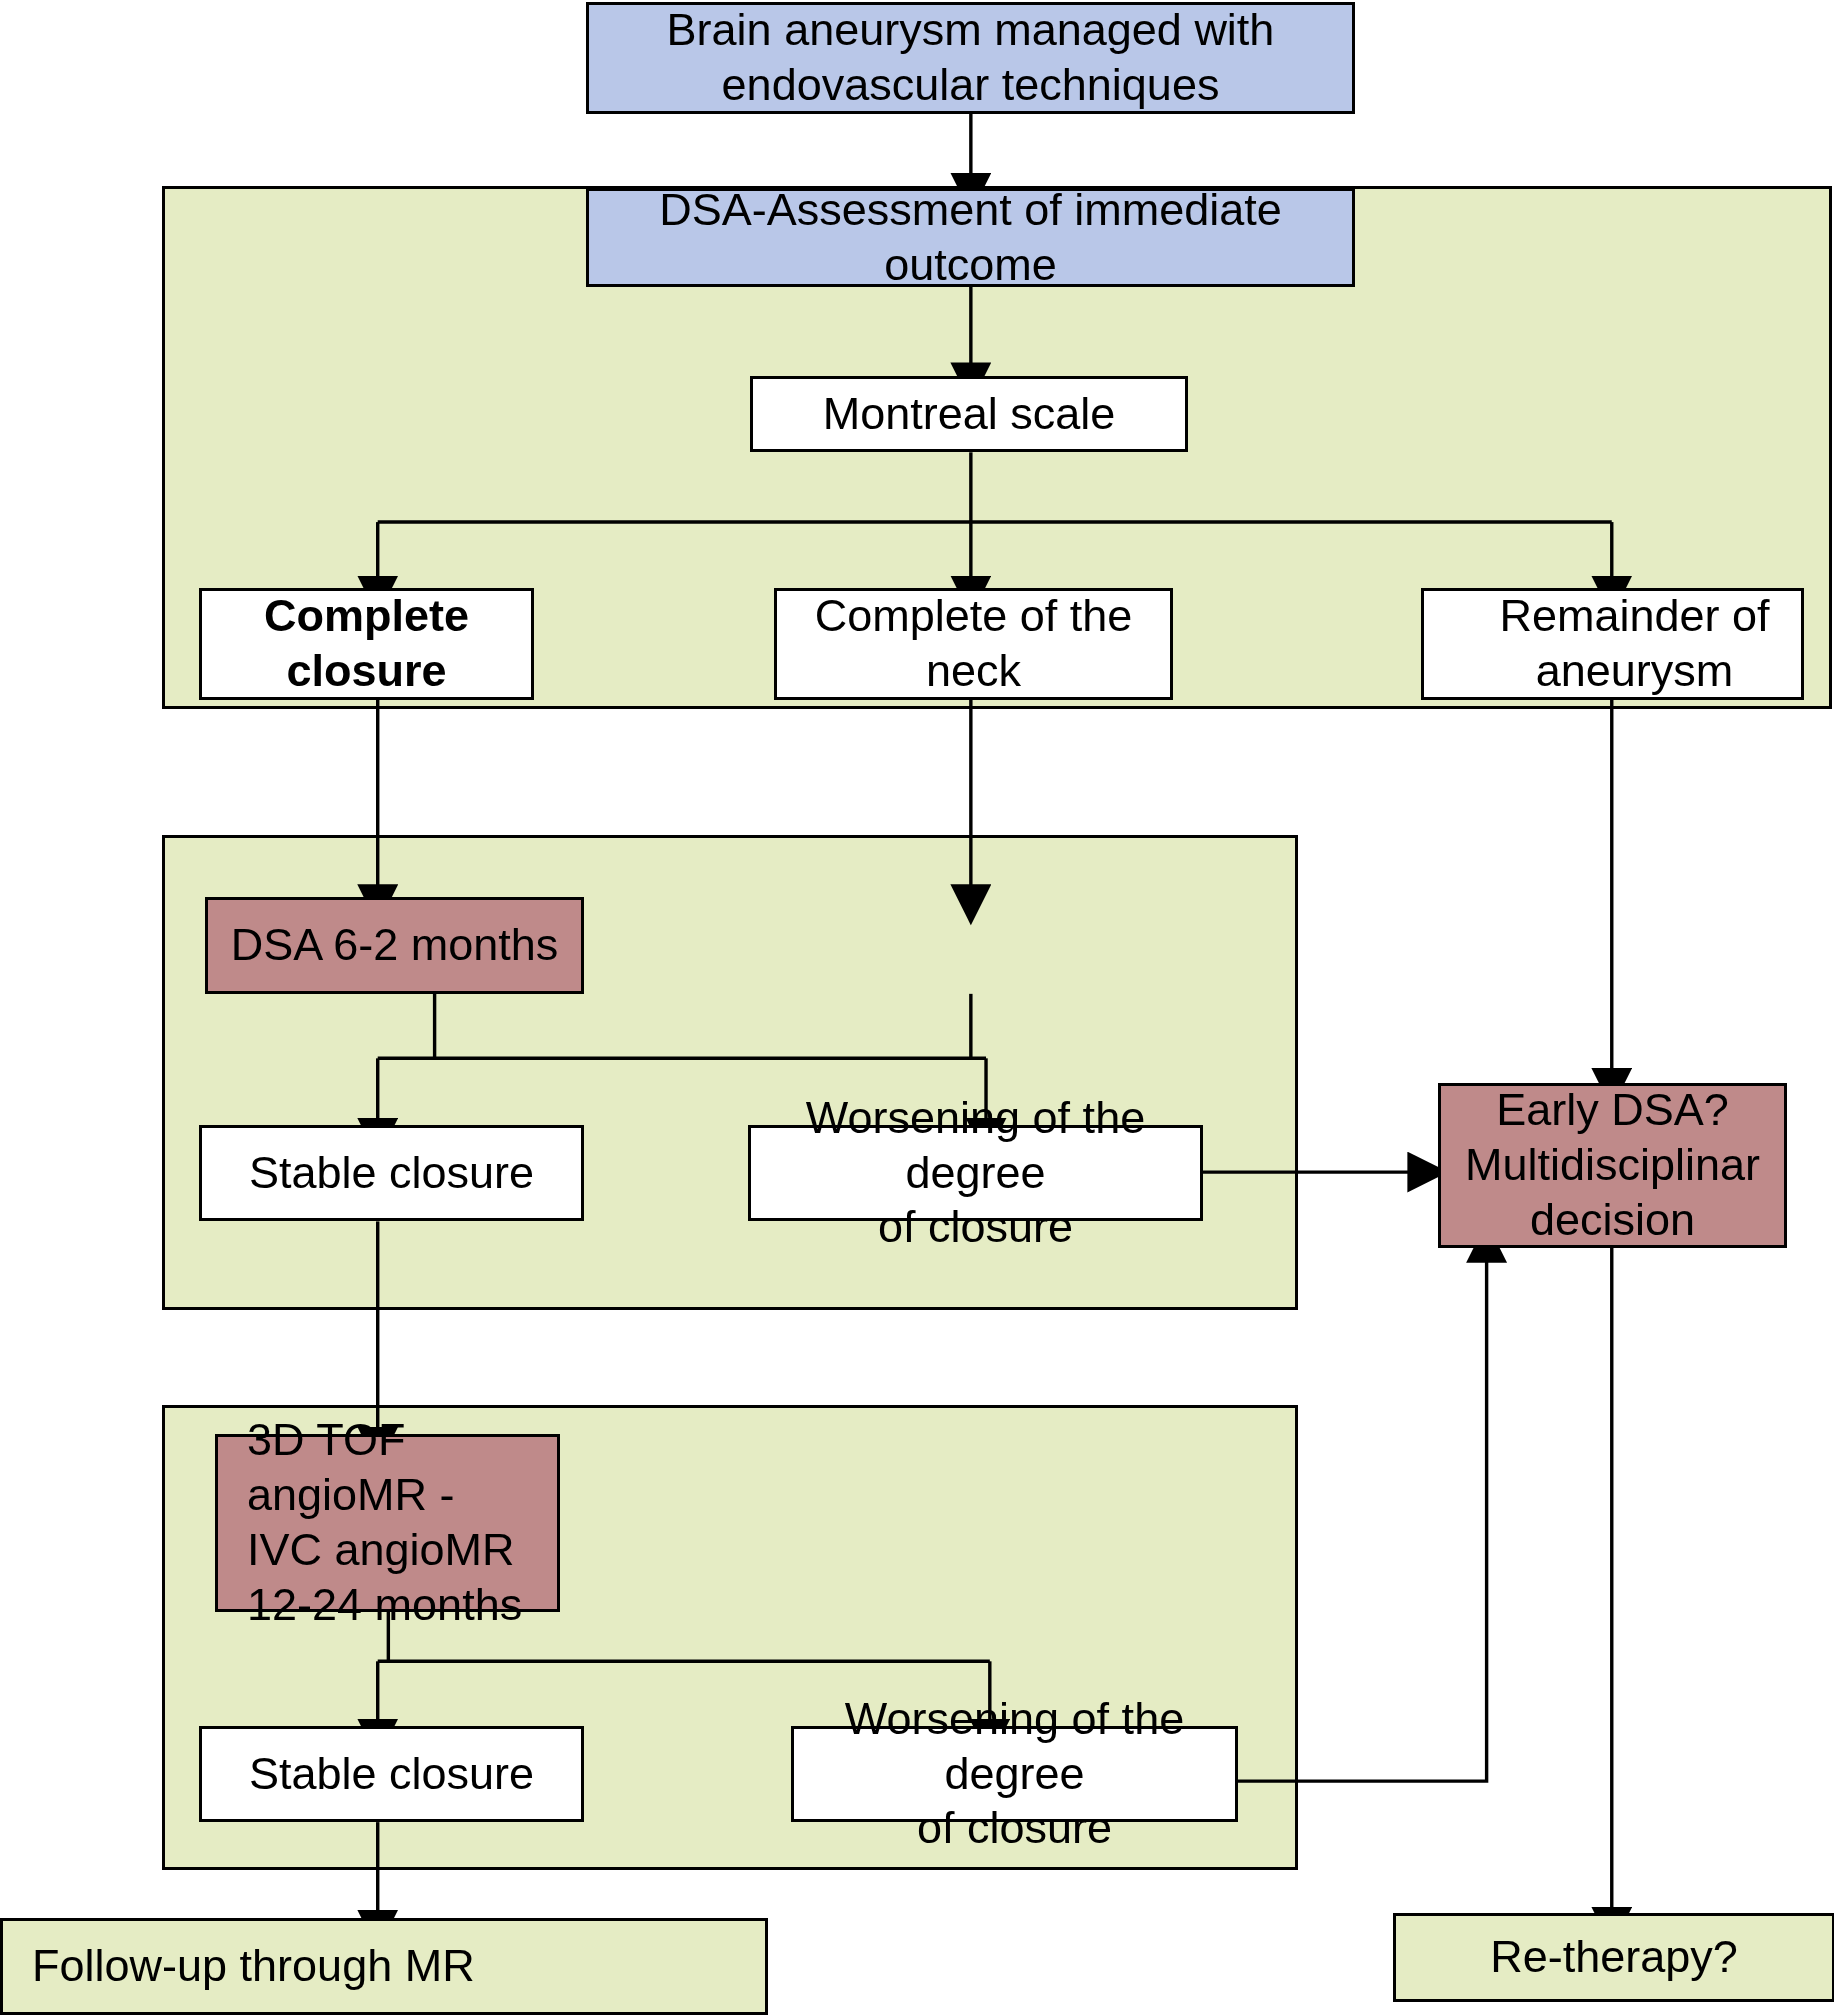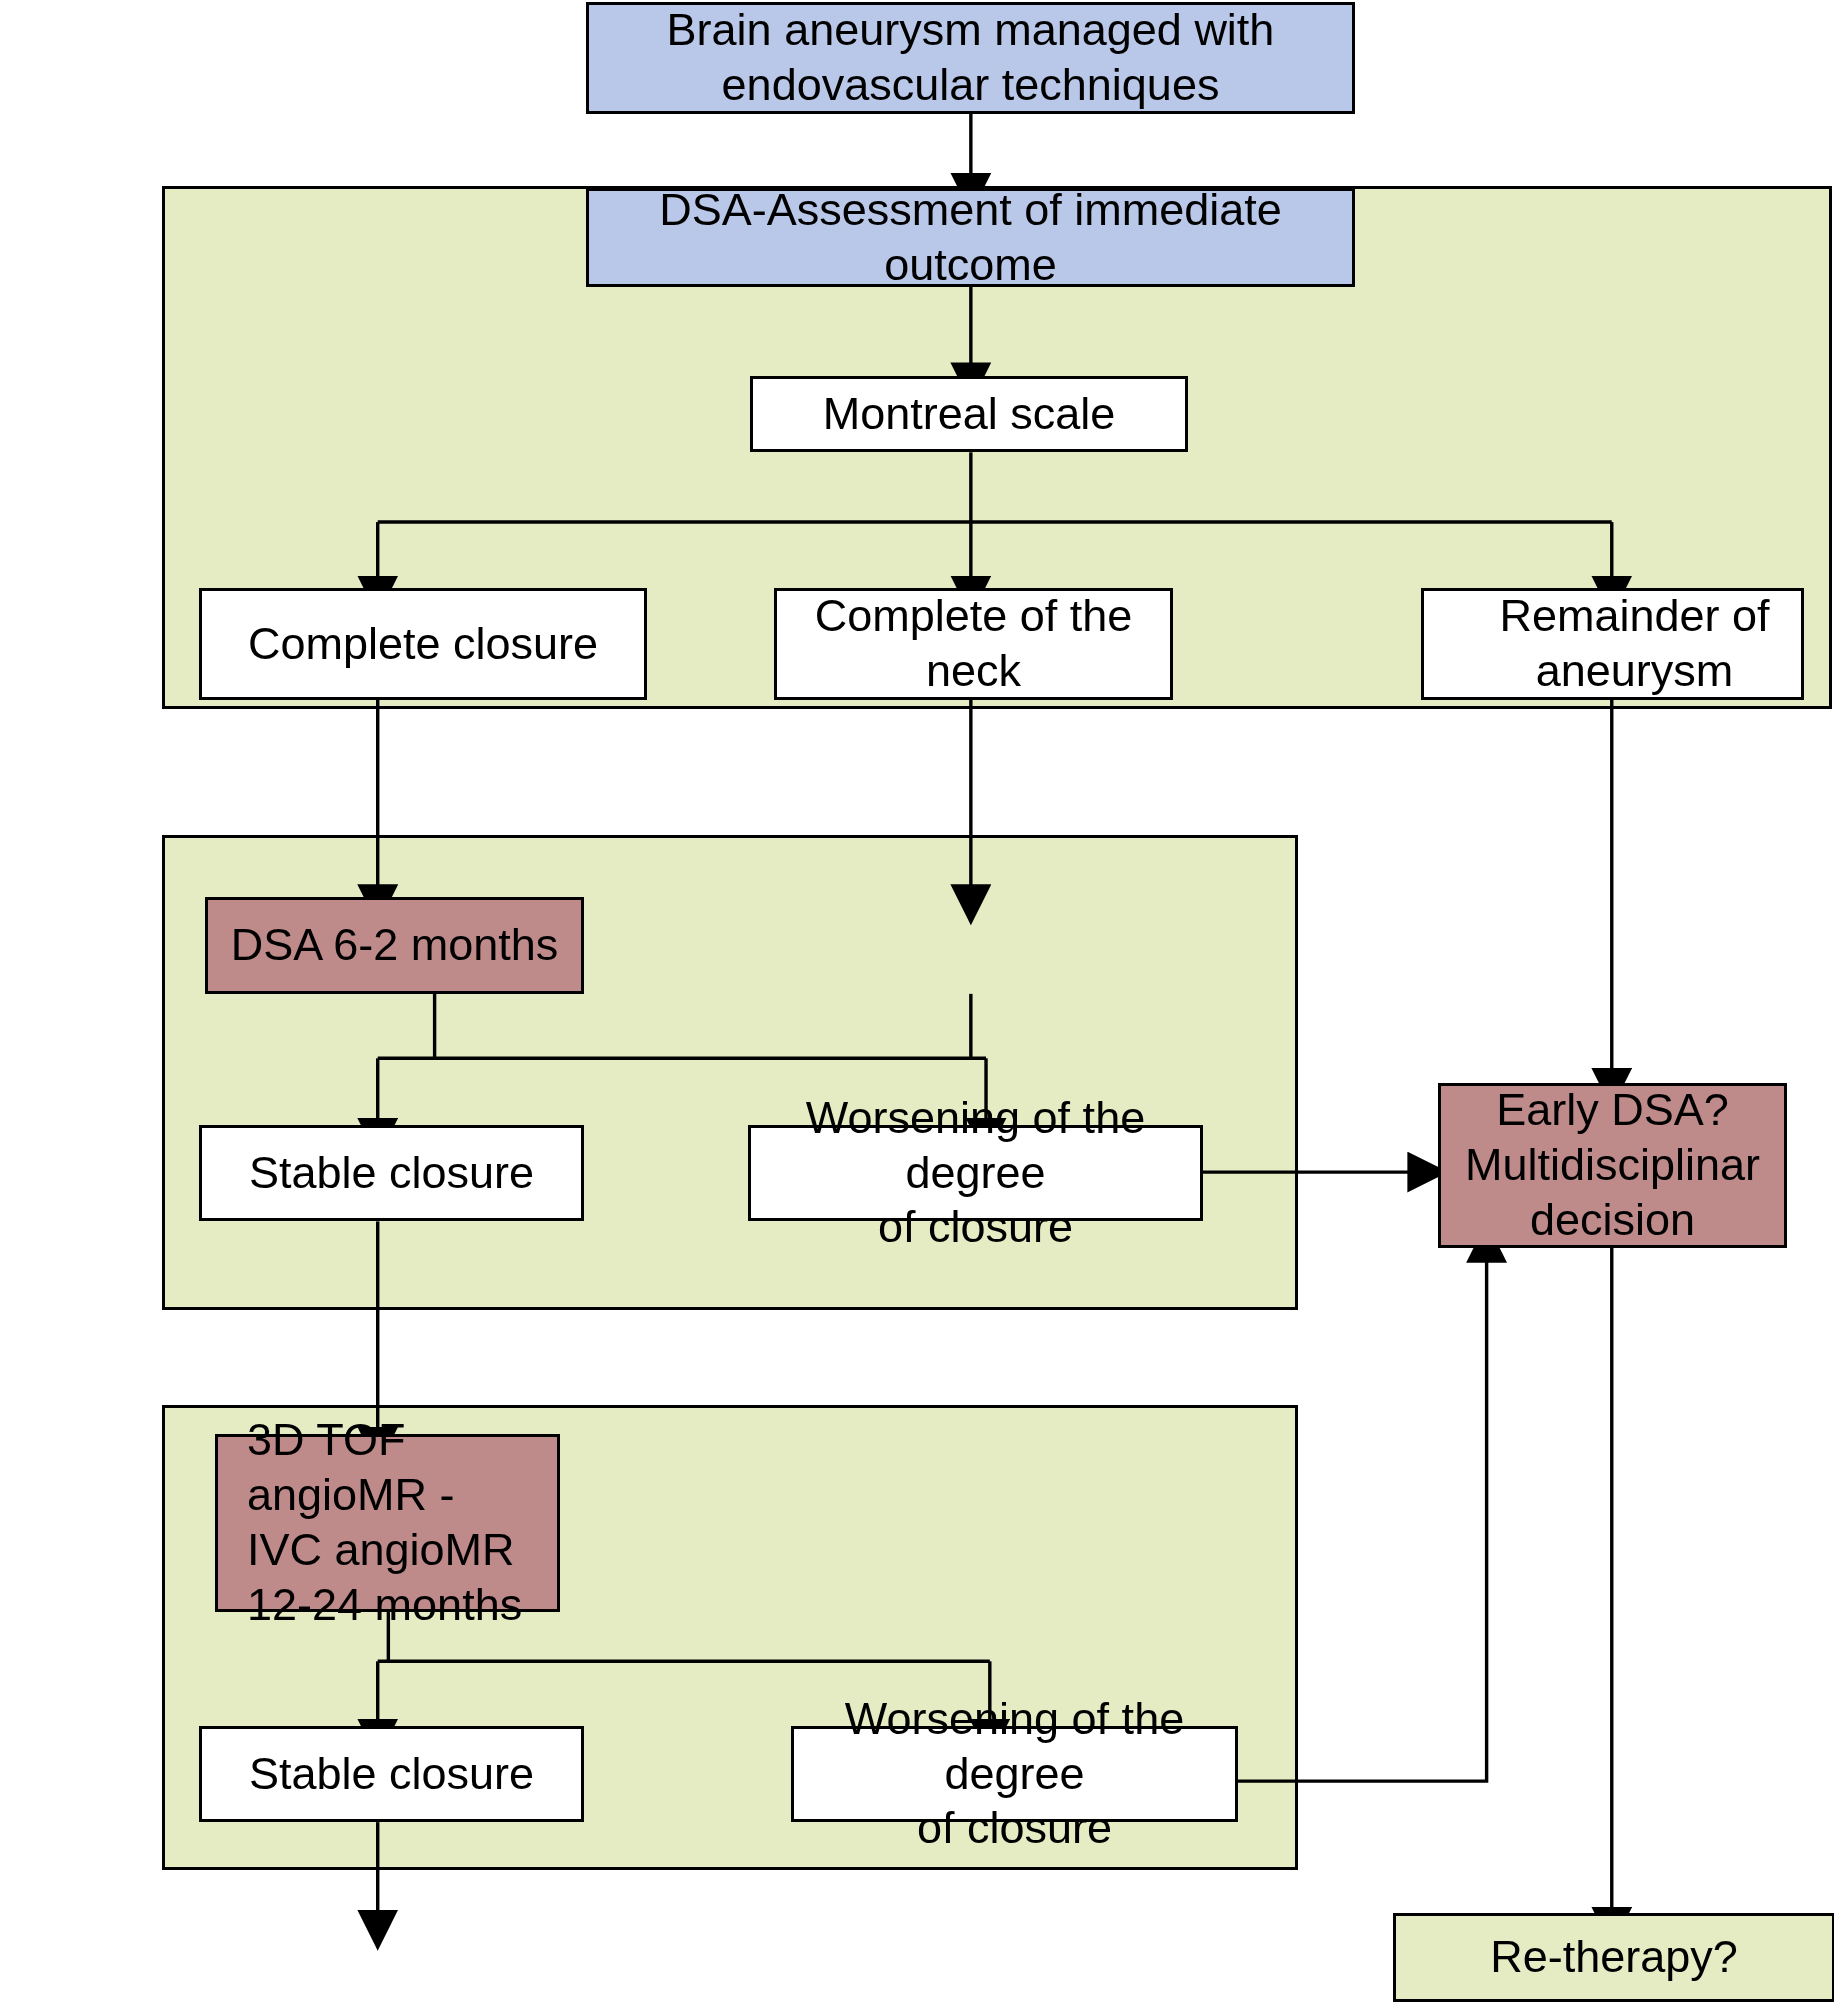--- a/index.html
+++ b/index.html
@@ -120,21 +120,21 @@
   </div>
 
   <div class="node blue" style="left:586px; top:188px; width:769px; height:99px;">
     <span class="node-label">DSA-Assessment of immediate outcome</span>
   </div>
 
   <div class="node white" style="left:750px; top:376px; width:438px; height:76px;">
     <span class="node-label">Montreal scale</span>
   </div>
 
-  <div class="node white" style="left:199px; top:588px; width:448px; height:112px;">
+  <div class="node white" style="left:199px; top:588px; width:335px; height:112px;font-weight:bold;">
     <span class="node-label">Complete closure</span>
   </div>
 
   <div class="node white" style="left:774px; top:588px; width:399px; height:112px;">
     <span class="node-label">Complete of the neck</span>
   </div>
 
   <div class="node white" style="left:1421px; top:588px; width:383px; height:112px;padding-left:44px;">
     <span class="node-label">
       <span>Remainder of</span><br>
@@ -178,19 +178,22 @@
     <span class="node-label">Stable closure</span>
   </div>
 
   <div class="node white" style="left:791px; top:1726px; width:447px; height:96px;">
     <span class="node-label">
       <span>Worsening of the  degree</span><br>
       <span>of closure</span>
     </span>
   </div>
 
+  <div class="node green align-left" style="left:0px; top:1918px; width:768px; height:97px;">
+    <span class="node-label">Follow-up through MR</span>
+  </div>
 
   <div class="node green" style="left:1393px; top:1913px; width:442px; height:89px;">
     <span class="node-label">Re-therapy?</span>
   </div>
 
 </div>
 
 
 </body></html>

